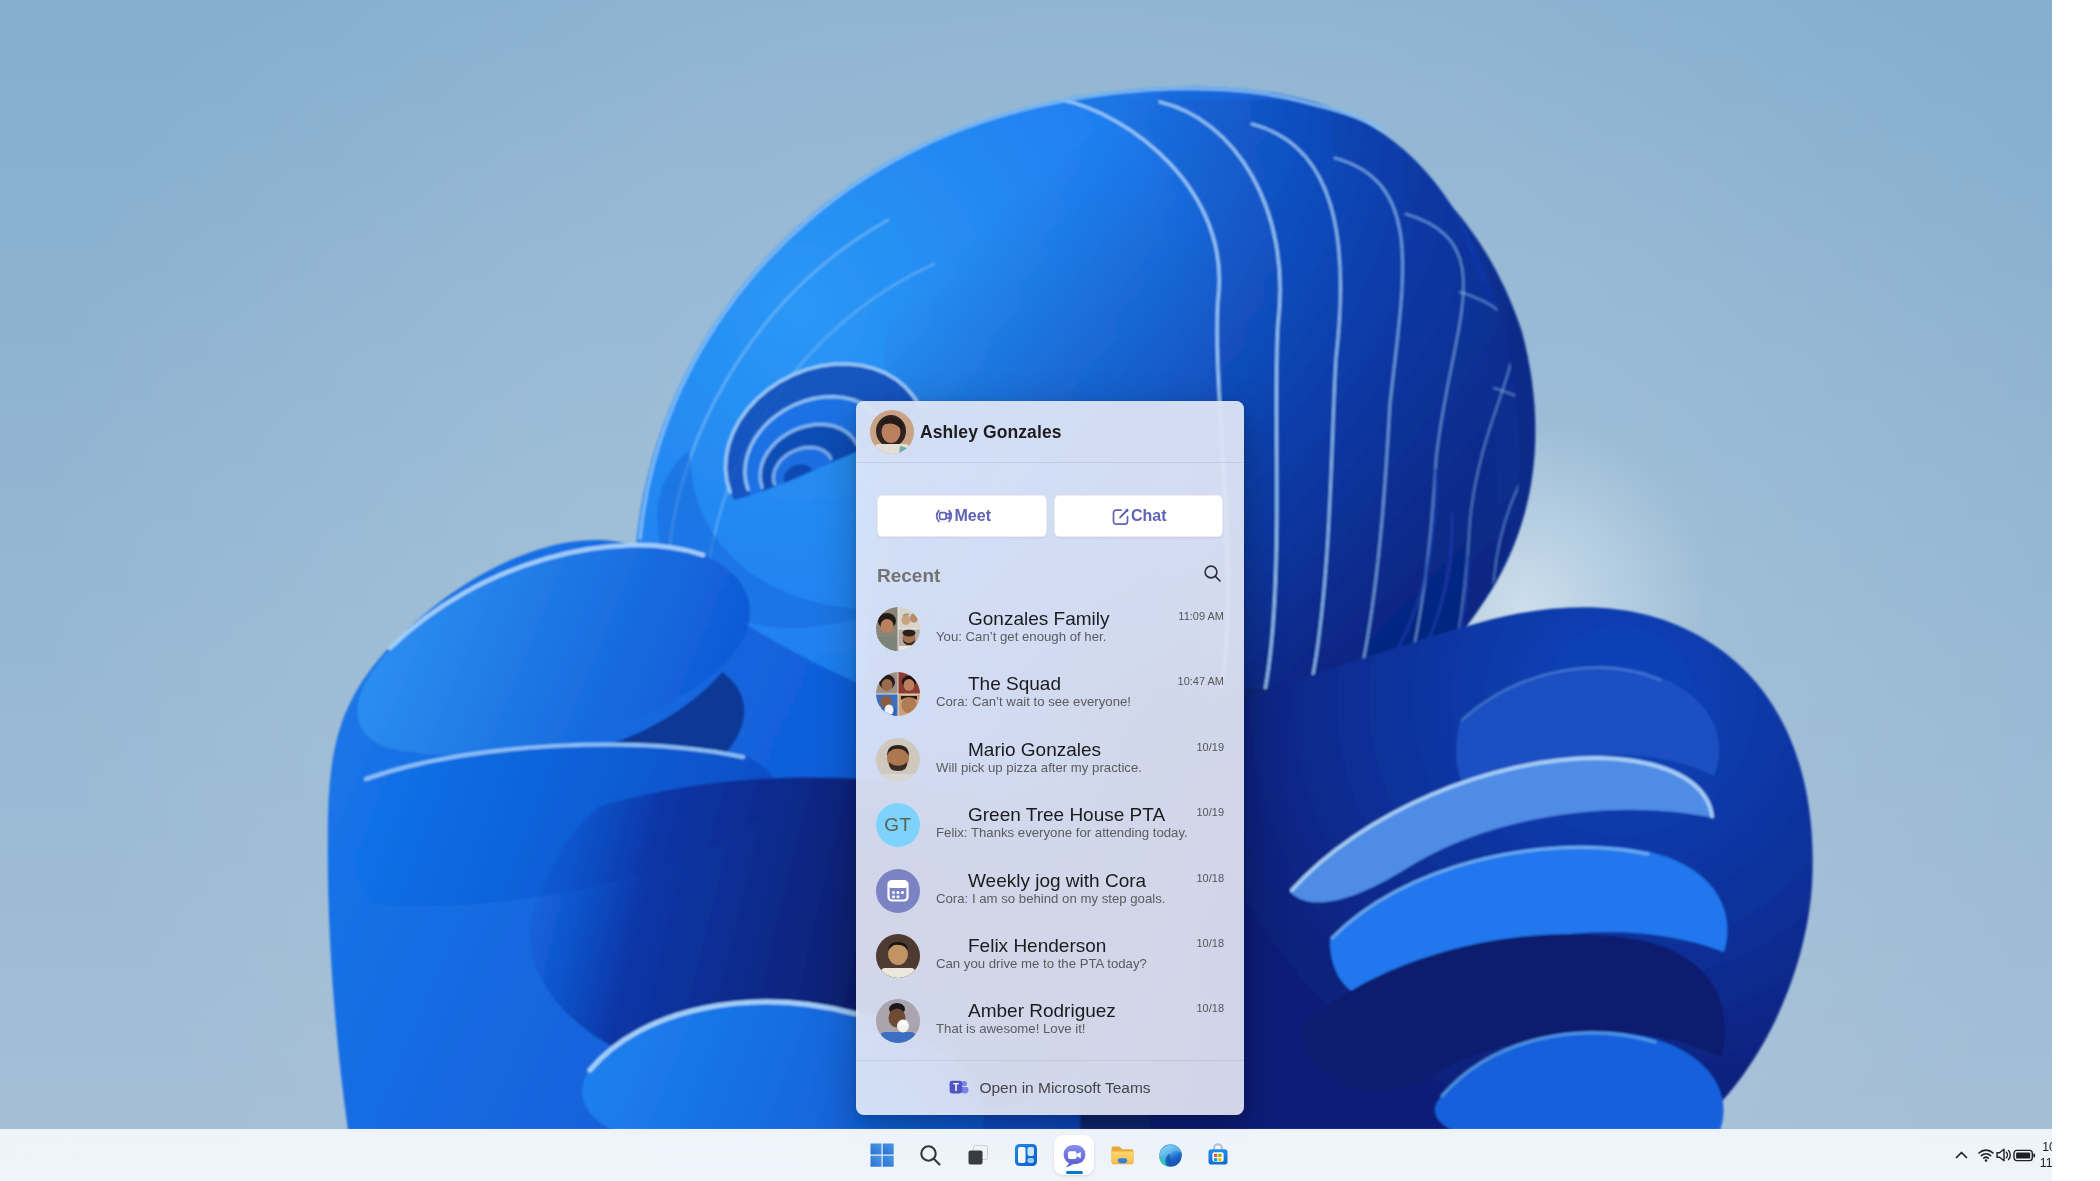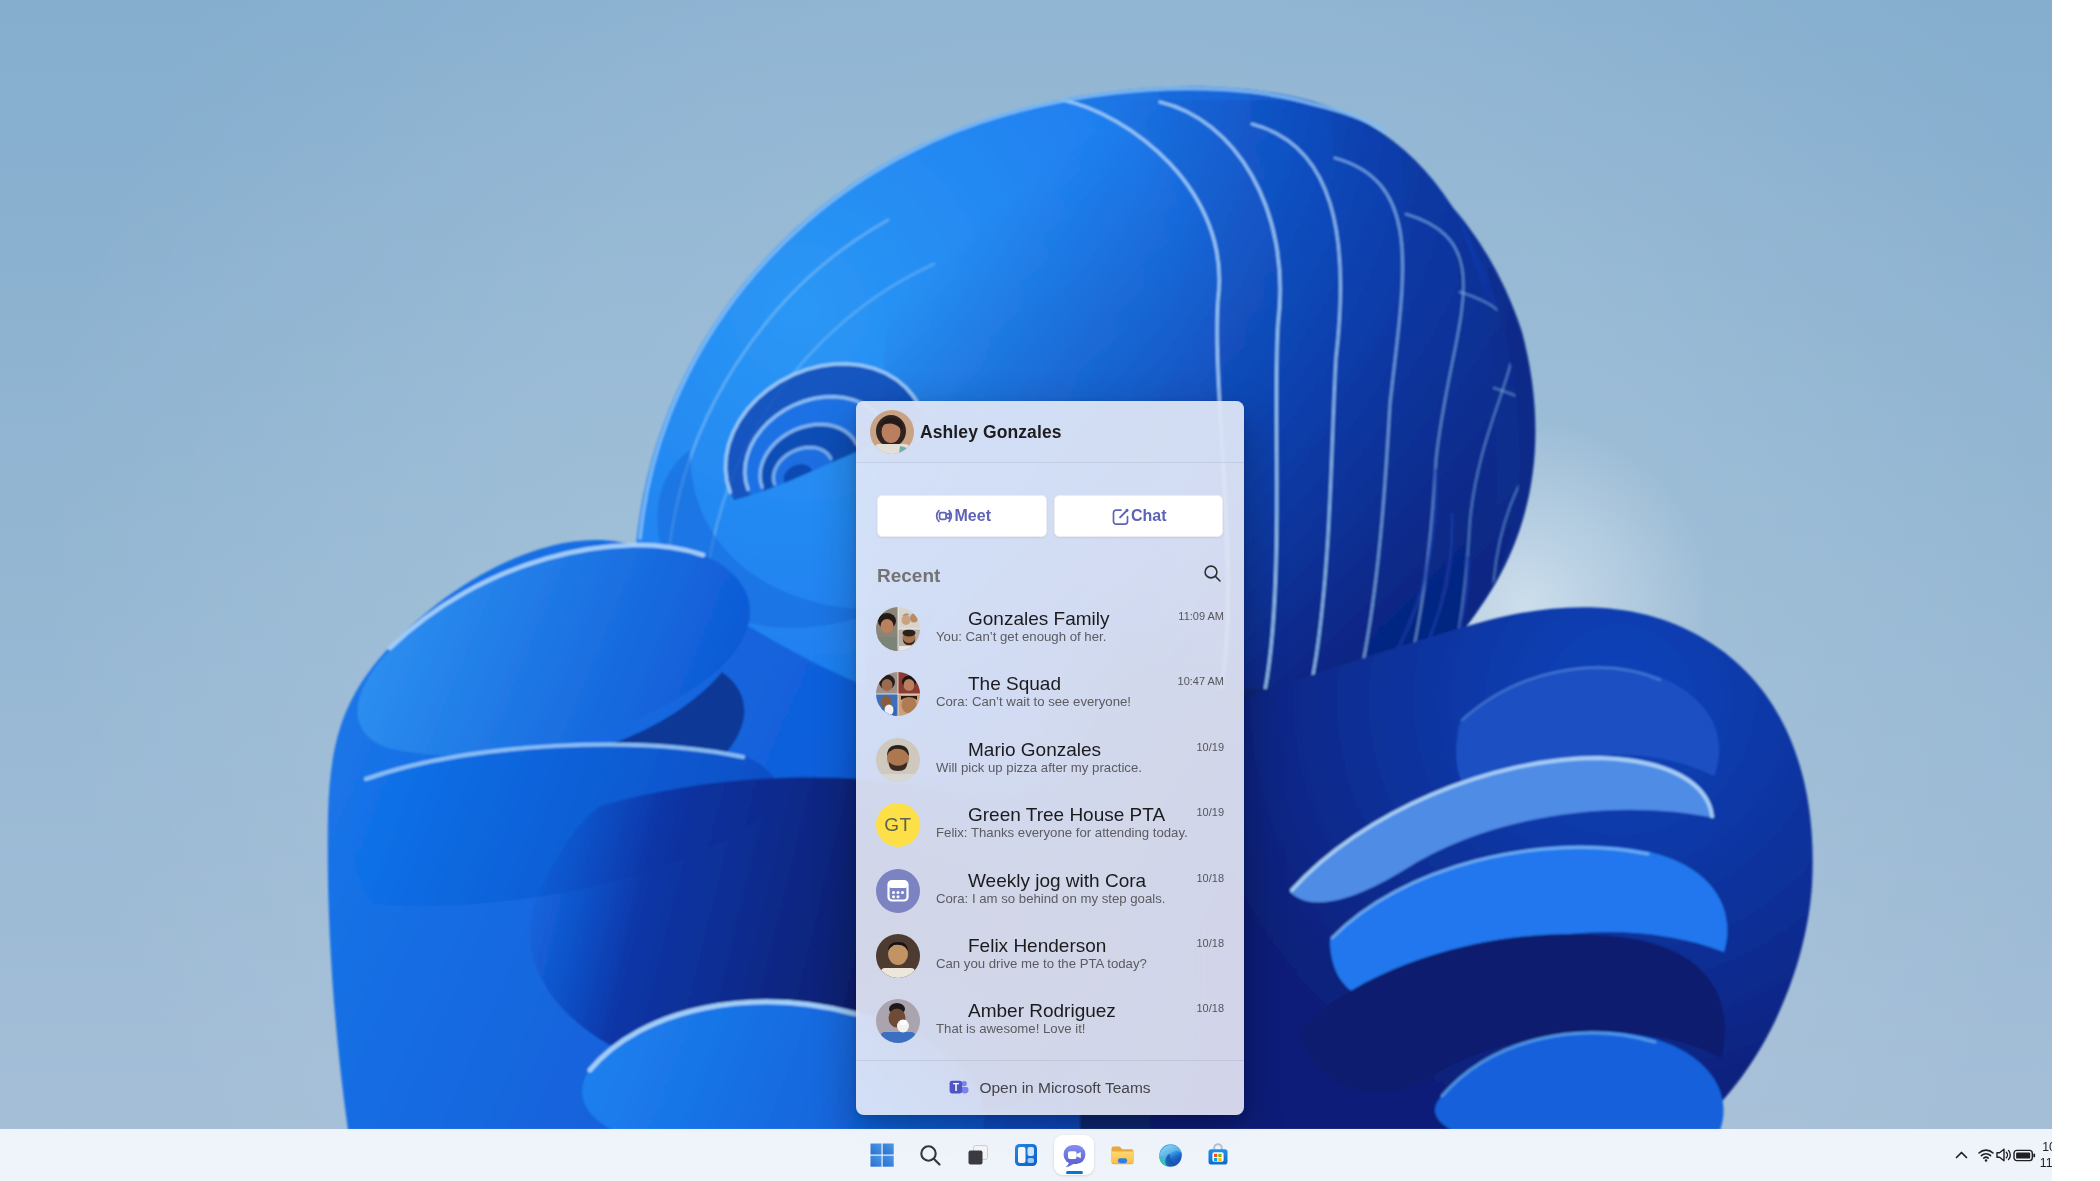--- a/index.html
+++ b/index.html
@@ -265,21 +265,21 @@
             <ellipse cx="22" cy="20" rx="11" ry="12" fill="#ad7850"></ellipse>
             <path d="M11,18 Q11,7 22,7 Q33,7 33,18 L30,14 Q26,10 18,11 L13,14 Z" fill="#2a211d"></path>
             <path d="M13,24 a11,9 0 0 0 18,0 q1,9 -9,9 t-9,-9 z" fill="#3a2c24"></path>
             <rect x="4" y="36" width="36" height="8" fill="#d9d7d3"></rect>
           </svg></div>
     <div class="nm">Mario Gonzales</div>
         <div class="msg">Will pick up pizza after my practice.</div>
         <div class="tm">10/19</div>
   </div>
   <div class="row" style="top:391px">
-    <div class="av" style="background:#fde047;display:flex;align-items:center;justify-content:center;font-size:19px;color:#5b6252;letter-spacing:0.5px;">GT</div>
+    <div class="av" style="background:#7dd3fc;display:flex;align-items:center;justify-content:center;font-size:19px;color:#5b6252;letter-spacing:0.5px;">GT</div>
     <div class="nm">Green Tree House PTA</div>
         <div class="msg">Felix: Thanks everyone for attending today.</div>
         <div class="tm">10/19</div>
   </div>
   <div class="row" style="top:457px">
     <div class="av"><svg width="44" height="44" viewBox="0 0 44 44">
             <rect width="44" height="44" fill="#7b83c2"></rect>
             <rect x="12.5" y="12" width="19" height="19.5" rx="3.5" fill="none" stroke="#fff" stroke-width="2.2"></rect>
             <rect x="12.5" y="12" width="19" height="7" rx="3" fill="#fff"></rect>
             <circle cx="17.5" cy="23.5" r="1.5" fill="#fff"></circle>

